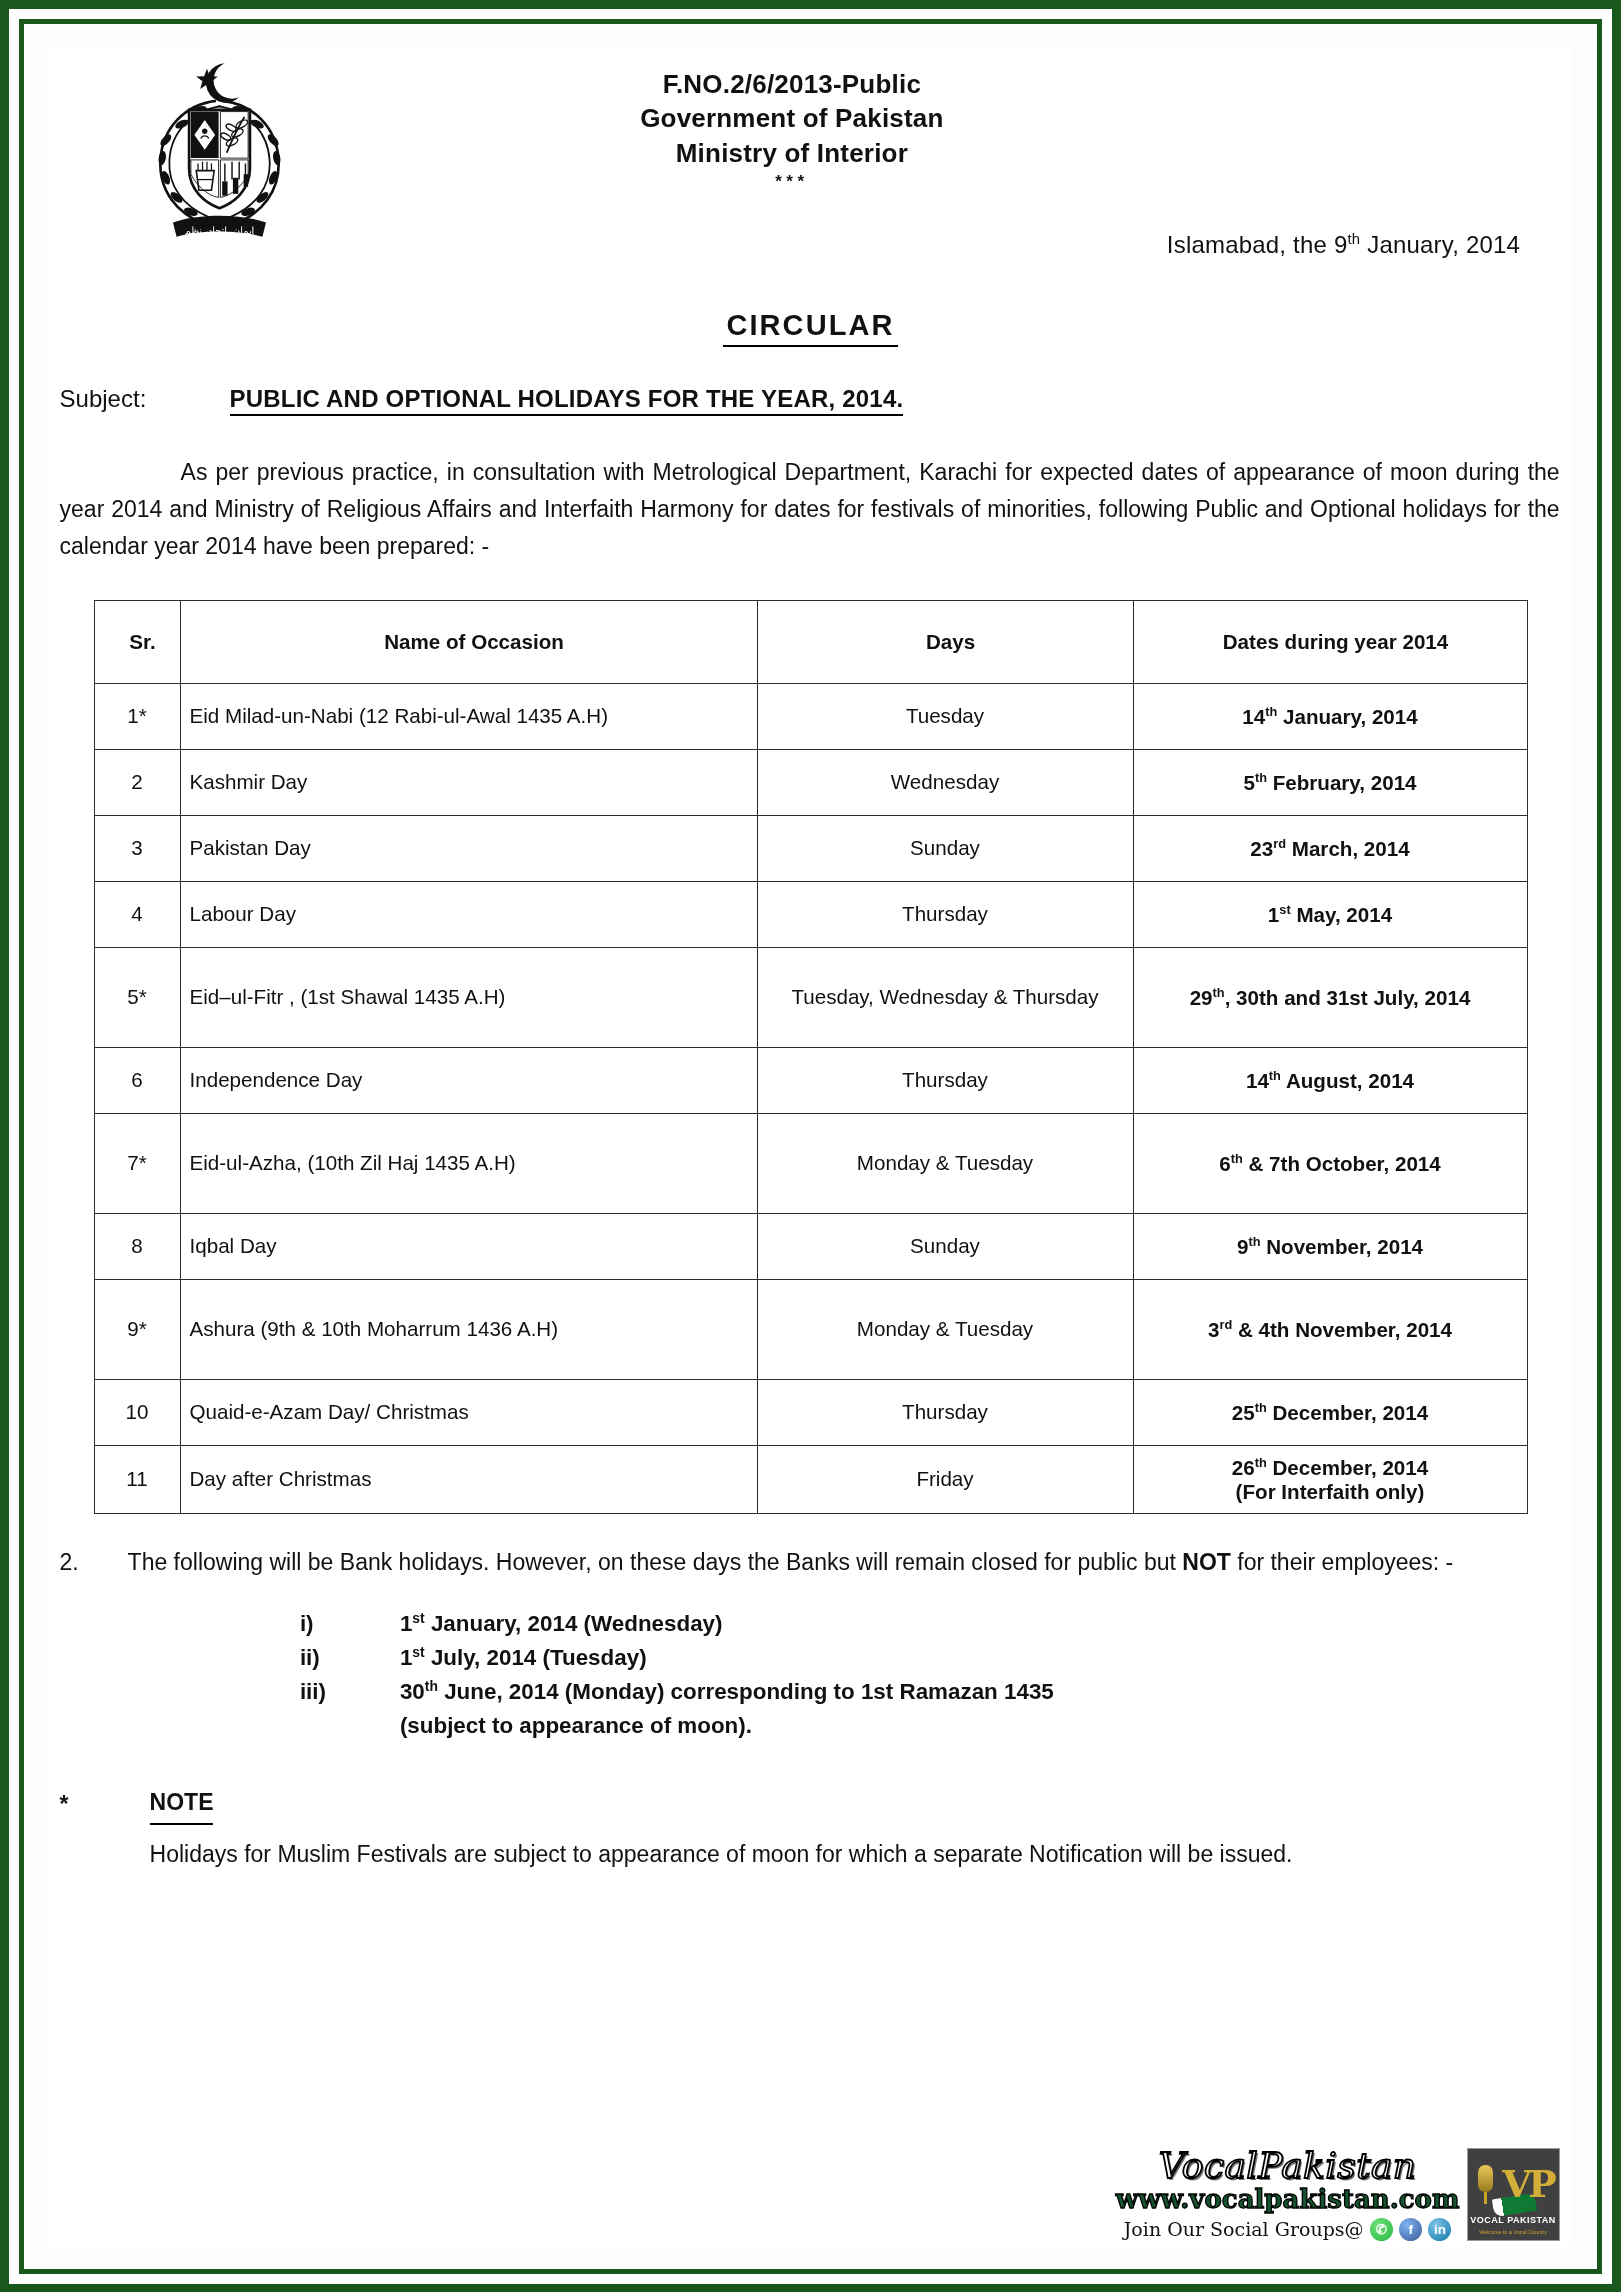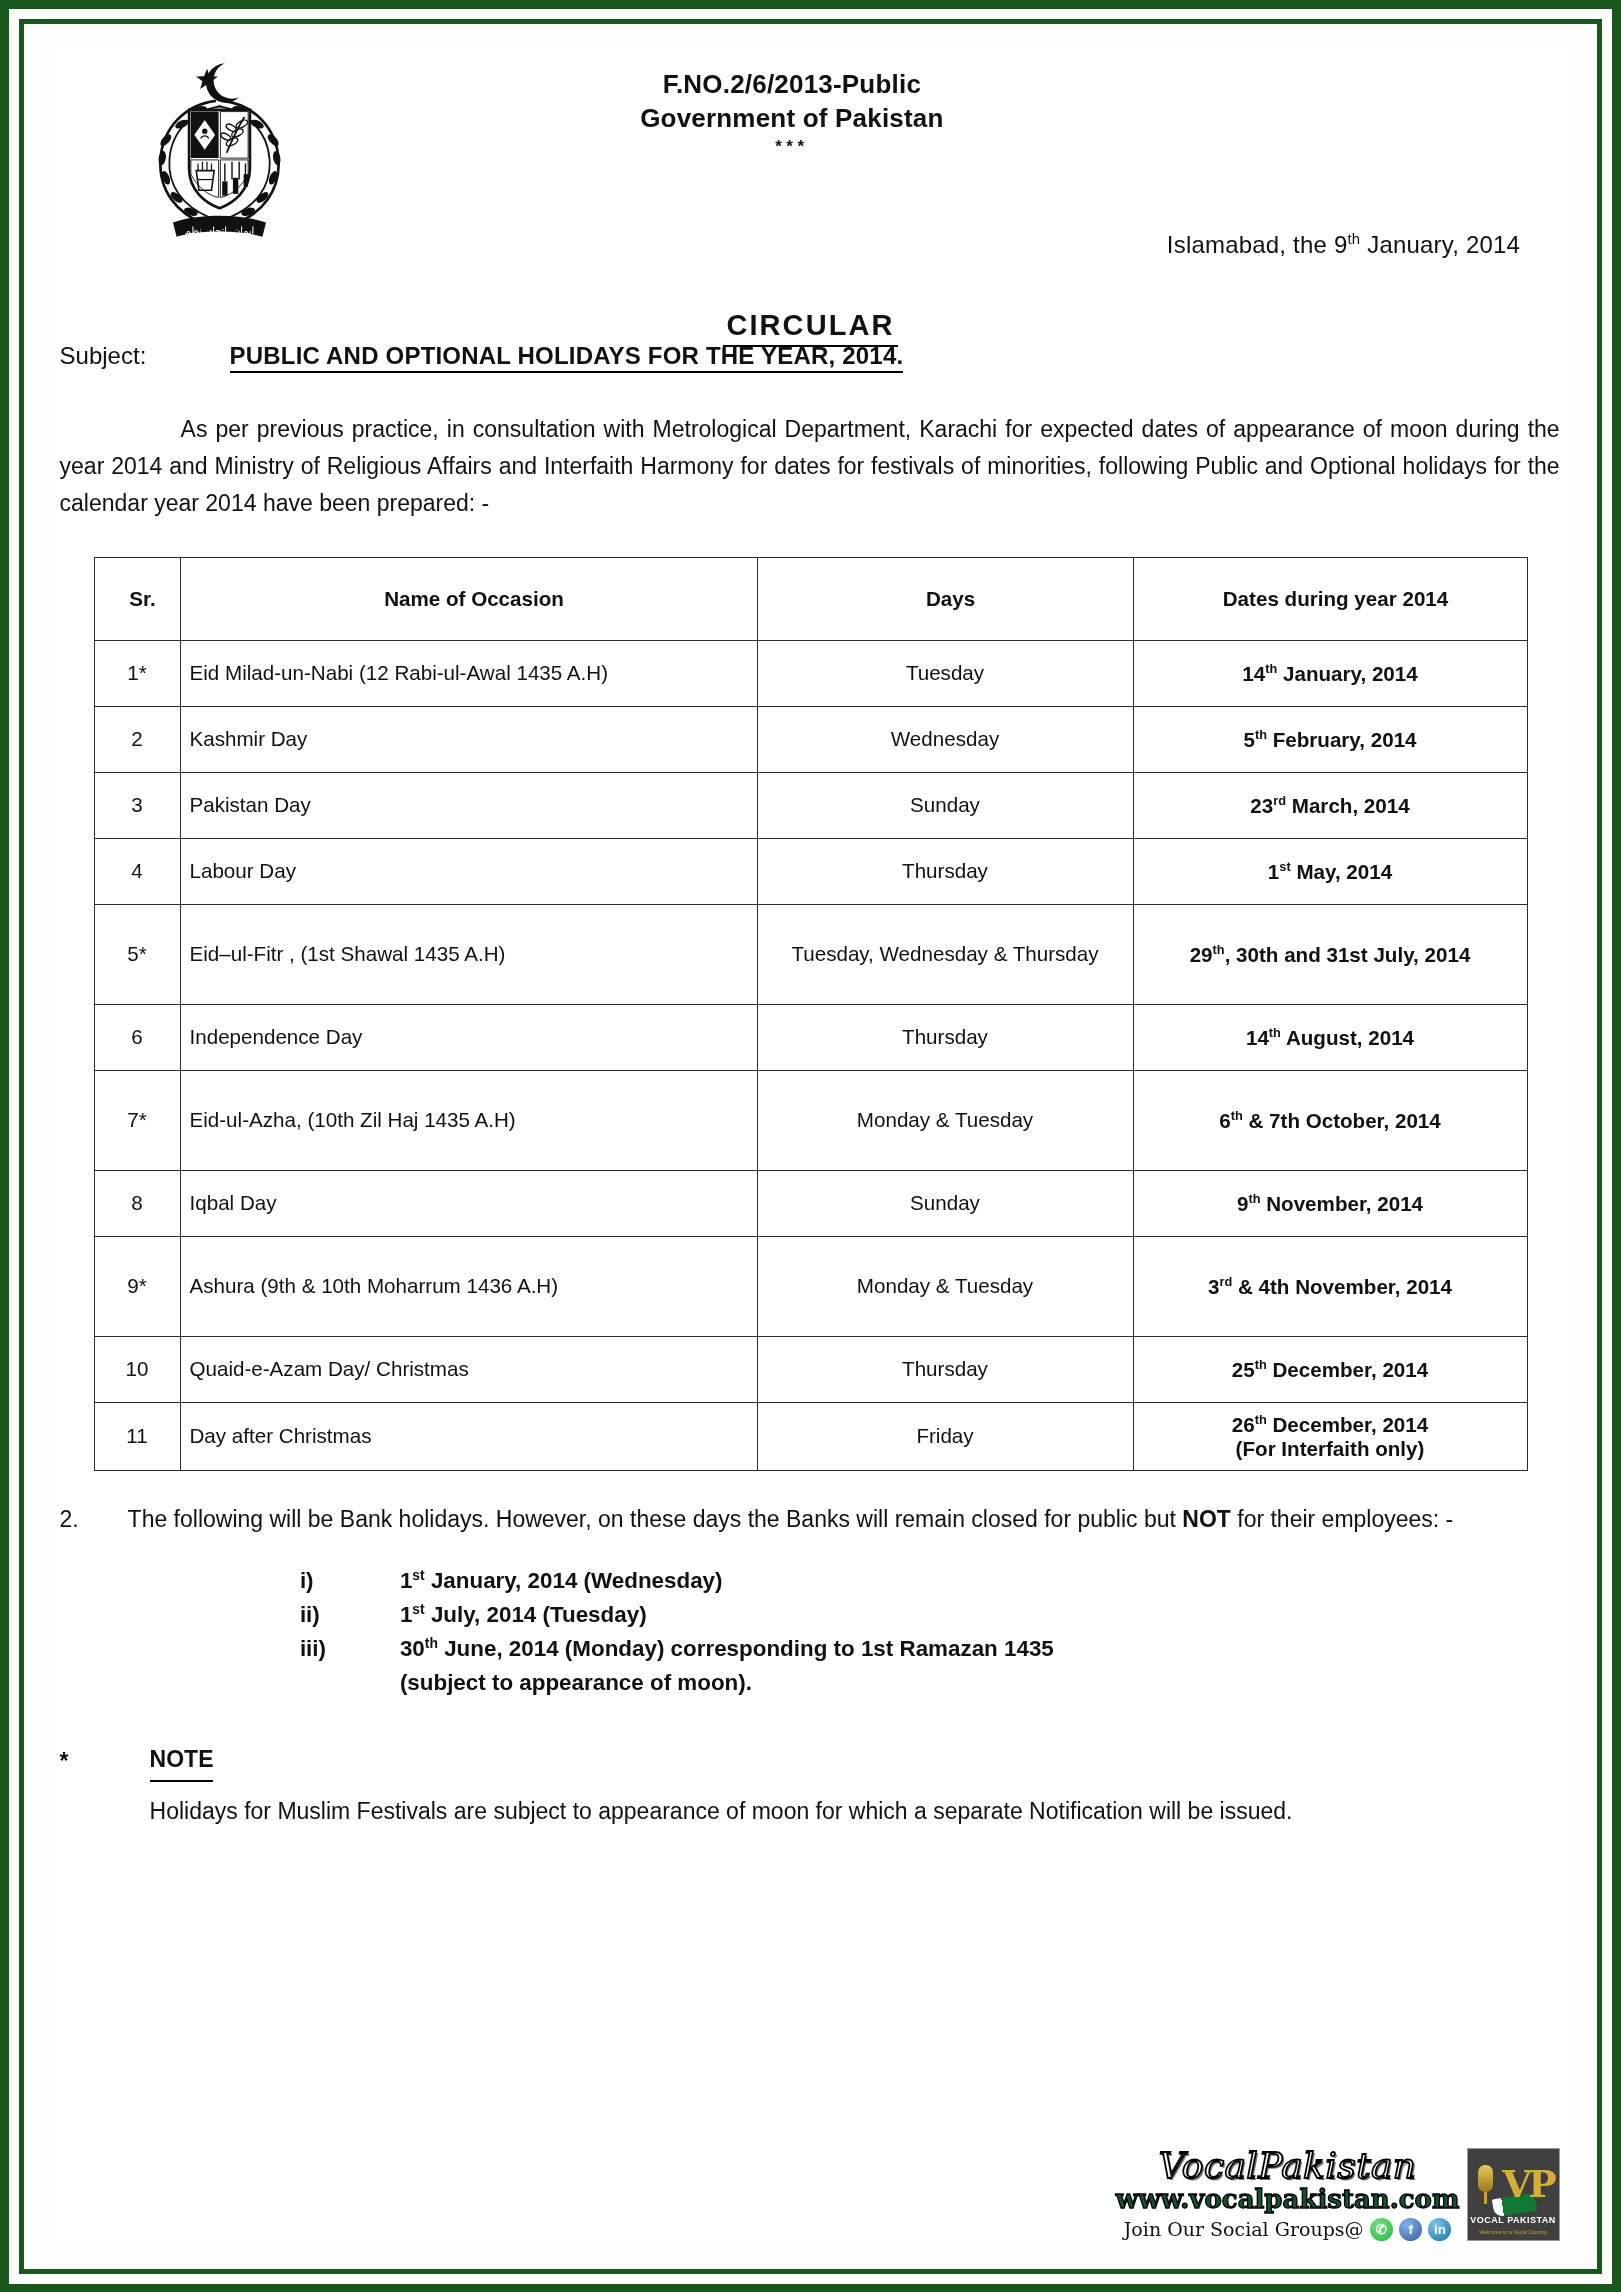--- a/index.html
+++ b/index.html
@@ -88,20 +88,21 @@
     letter-spacing: 2.1px;
     margin-top: 38px;
   }
   .circular-title span {
     border-bottom: 2.7px solid #000;
     padding: 0 3.6px 4.5px 3.6px;
   }
   .subject-row {
     display: flex;
     align-items: flex-start;
+    margin-top: 43px;
     padding-left: 10.7px;
     font-size: 24px;
   }
   .subject-label {
     width: 170px;
     flex: none;
   }
   .subject-value {
     font-weight: bold;
     font-size: 24px;
@@ -415,20 +416,21 @@
         </g>
 
         <path d="M38 188 C66 178 114 178 142 188 L138 204 C112 196 68 196 42 204 Z" fill="#111"></path>
         <text x="90" y="201" font-size="11" fill="#fff" text-anchor="middle">ایمان، اتحاد، نظم</text>
       </svg>
     </div>
 
     <div class="header-text">
       <div>F.NO.2/6/2013-Public</div>
       <div>Government of Pakistan</div>
+      <div>Ministry of Interior</div>
       <span class="stars">***</span>
     </div>
 
     <div class="dateline"><span>Islamabad, the 9</span><sup>th</sup><span> January, 2014</span></div>
   </div>
 
   <div class="circular-title">
     <span>CIRCULAR</span>
   </div>
 

